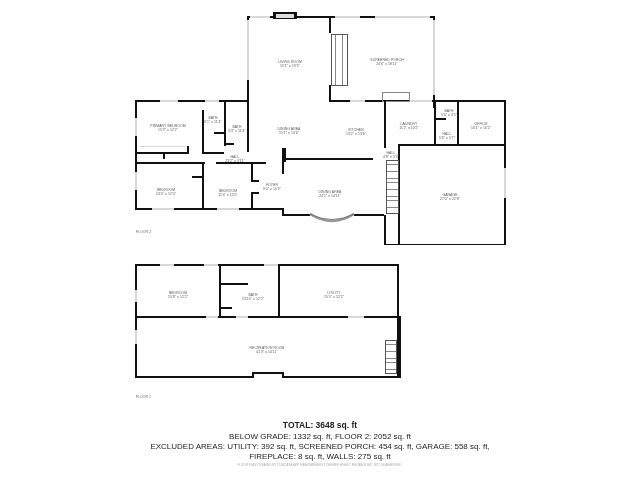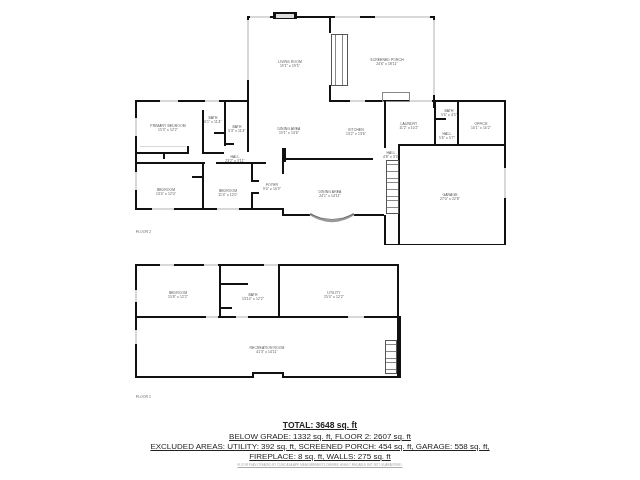--- a/index.html
+++ b/index.html
@@ -5,21 +5,21 @@
   html,body{margin:0;padding:0;background:#fff;}
   body{width:640px;height:480px;position:relative;overflow:hidden;font-family:"Liberation Sans",sans-serif;}
   .w{position:absolute;background:#111;}
   .win{position:absolute;background:#d8d8d8;}
   .lbl{position:absolute;text-align:center;color:#555;font-size:3.4px;line-height:4.2px;transform:translate(-50%,-50%);white-space:nowrap;letter-spacing:.1px;}
   .lbl .n{display:block;text-transform:uppercase;}
   .lbl .d{display:block;}
   .floor-lbl{position:absolute;font-size:3.5px;color:#666;text-transform:uppercase;}
   .stair{position:absolute;border:1px solid #555;background:repeating-linear-gradient(180deg,#fff 0,#fff 3px,#888 3px,#888 3.6px);}
   .stairh{position:absolute;border:1px solid #555;background:repeating-linear-gradient(90deg,#fff 0,#fff 3px,#888 3px,#888 3.6px);}
-  .summary{position:absolute;left:0;width:640px;text-align:center;color:#222;text-decoration:underline;}
+  .summary{position:absolute;left:0;width:640px;text-align:center;color:#222;}
   .s-total{top:420px;font-size:8.5px;font-weight:bold;}
   .s-line{font-size:8px;}
   .s-foot{top:463px;font-size:3px;color:#aaa;text-transform:uppercase;}
 </style>
 </head>
 <body>
 
 <div>
 
   <div class="w" style="left:247px;top:16px;width:188px;height:2px;"></div>
@@ -217,16 +217,16 @@
   </div>
   <div class="lbl" style="left:267px;top:350px;">
     <span class="n">Recreation Room</span>
     <span class="d">41'3" x 14'11"</span>
   </div>
 
   <div class="floor-lbl" style="left:136px;top:395px;">Floor 1</div>
 </div>
 
 <div class="summary s-total">TOTAL: 3648 sq. ft</div>
-<div class="summary s-line" style="top:432px;">BELOW GRADE: 1332 sq. ft, FLOOR 2: 2607 sq. ft</div>
+<div class="summary s-line" style="top:432px;">BELOW GRADE: 1332 sq. ft, FLOOR 2: 2052 sq. ft</div>
 <div class="summary s-line" style="top:442px;">EXCLUDED AREAS: UTILITY: 392 sq. ft, SCREENED PORCH: 454 sq. ft, GARAGE: 558 sq. ft,</div>
 <div class="summary s-line" style="top:452px;">FIREPLACE: 8 sq. ft, WALLS: 275 sq. ft</div>
 <div class="summary s-foot">Floor plan created by CubiCasa app. Measurements deemed highly reliable but not guaranteed.</div>
 
 </body></html>

